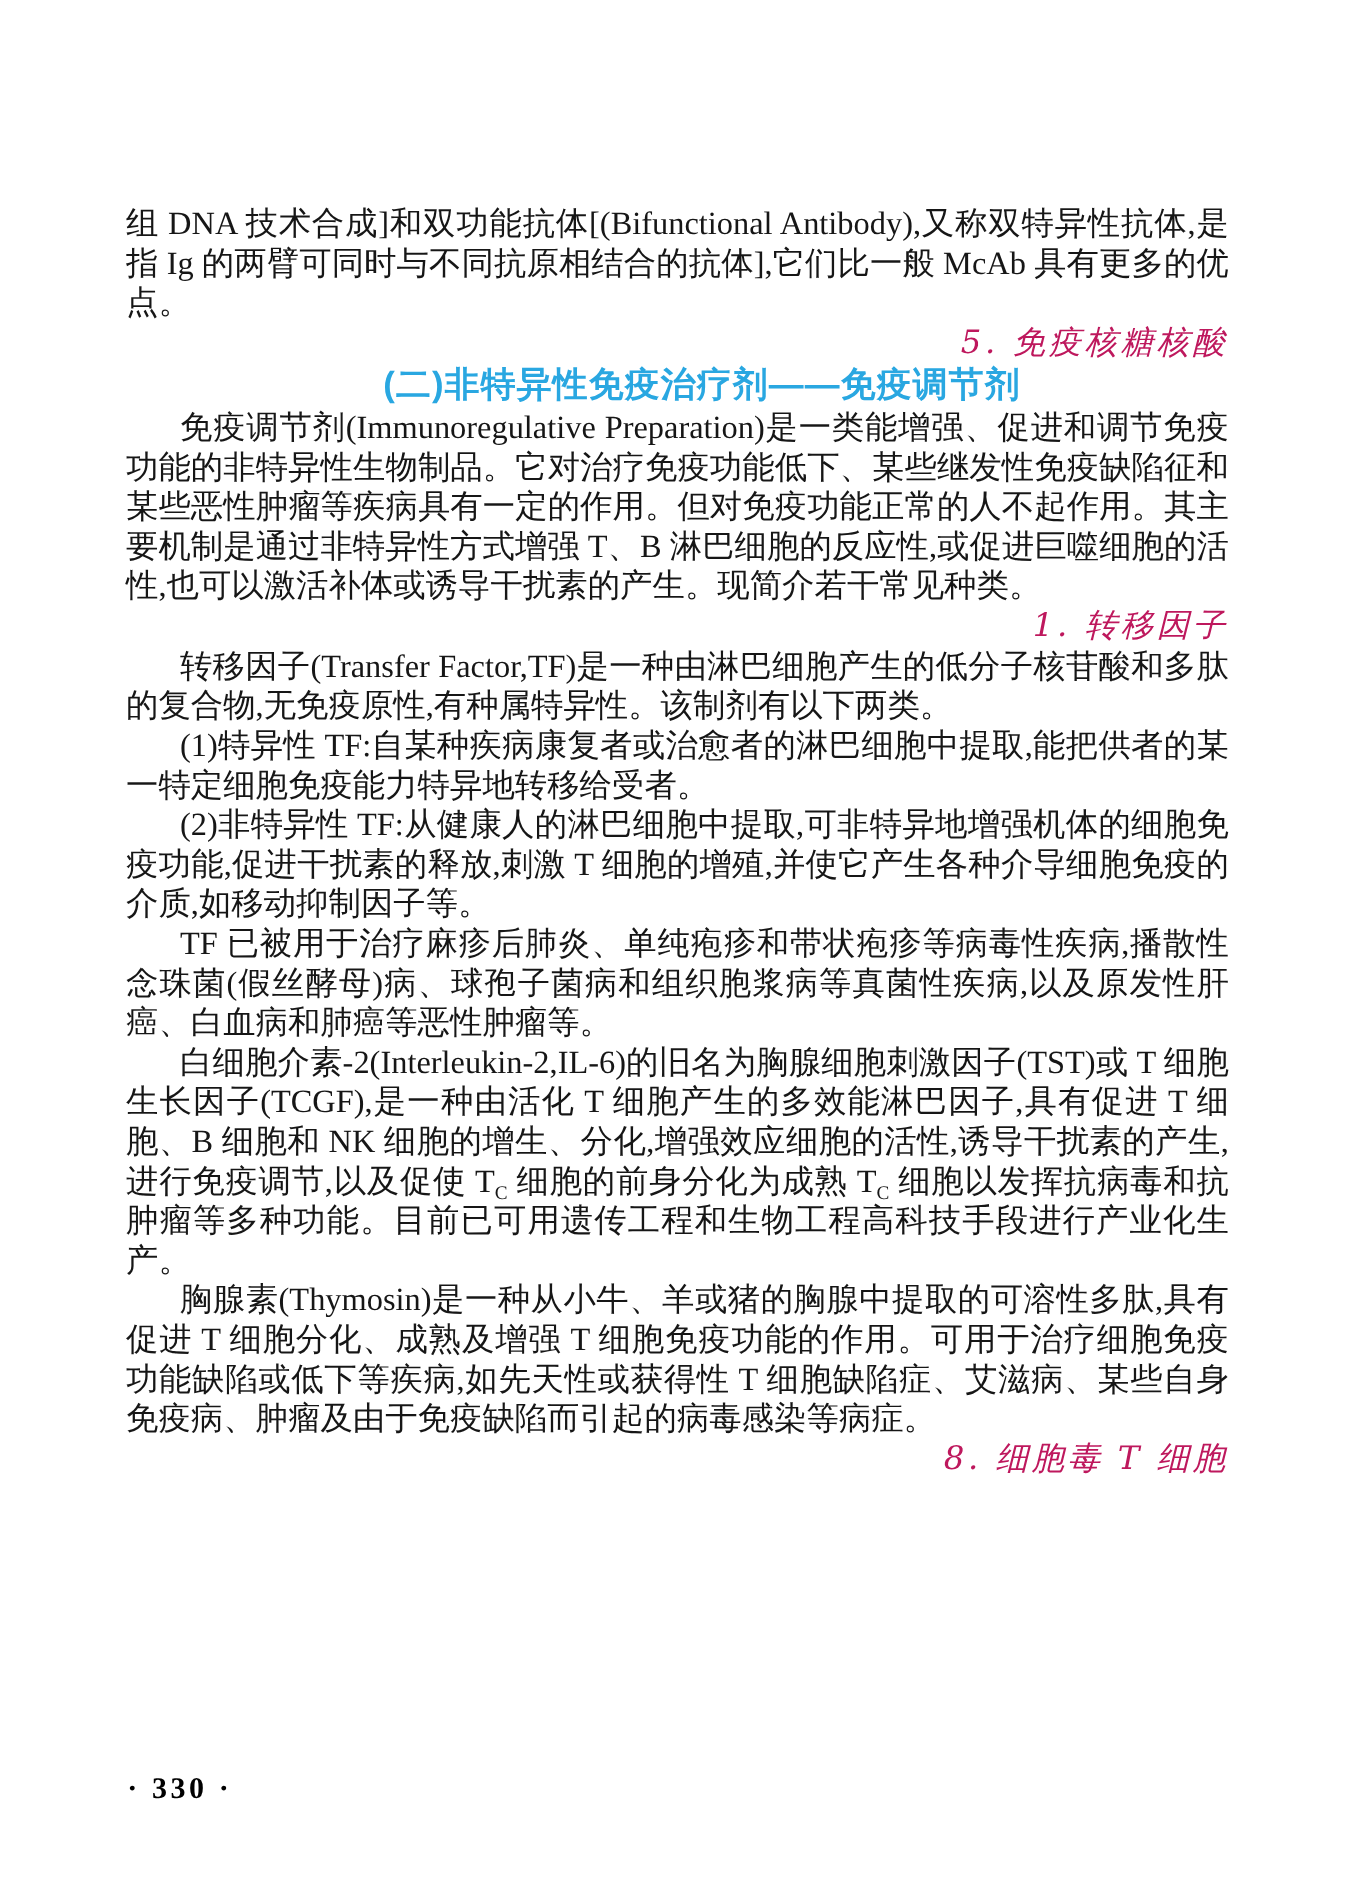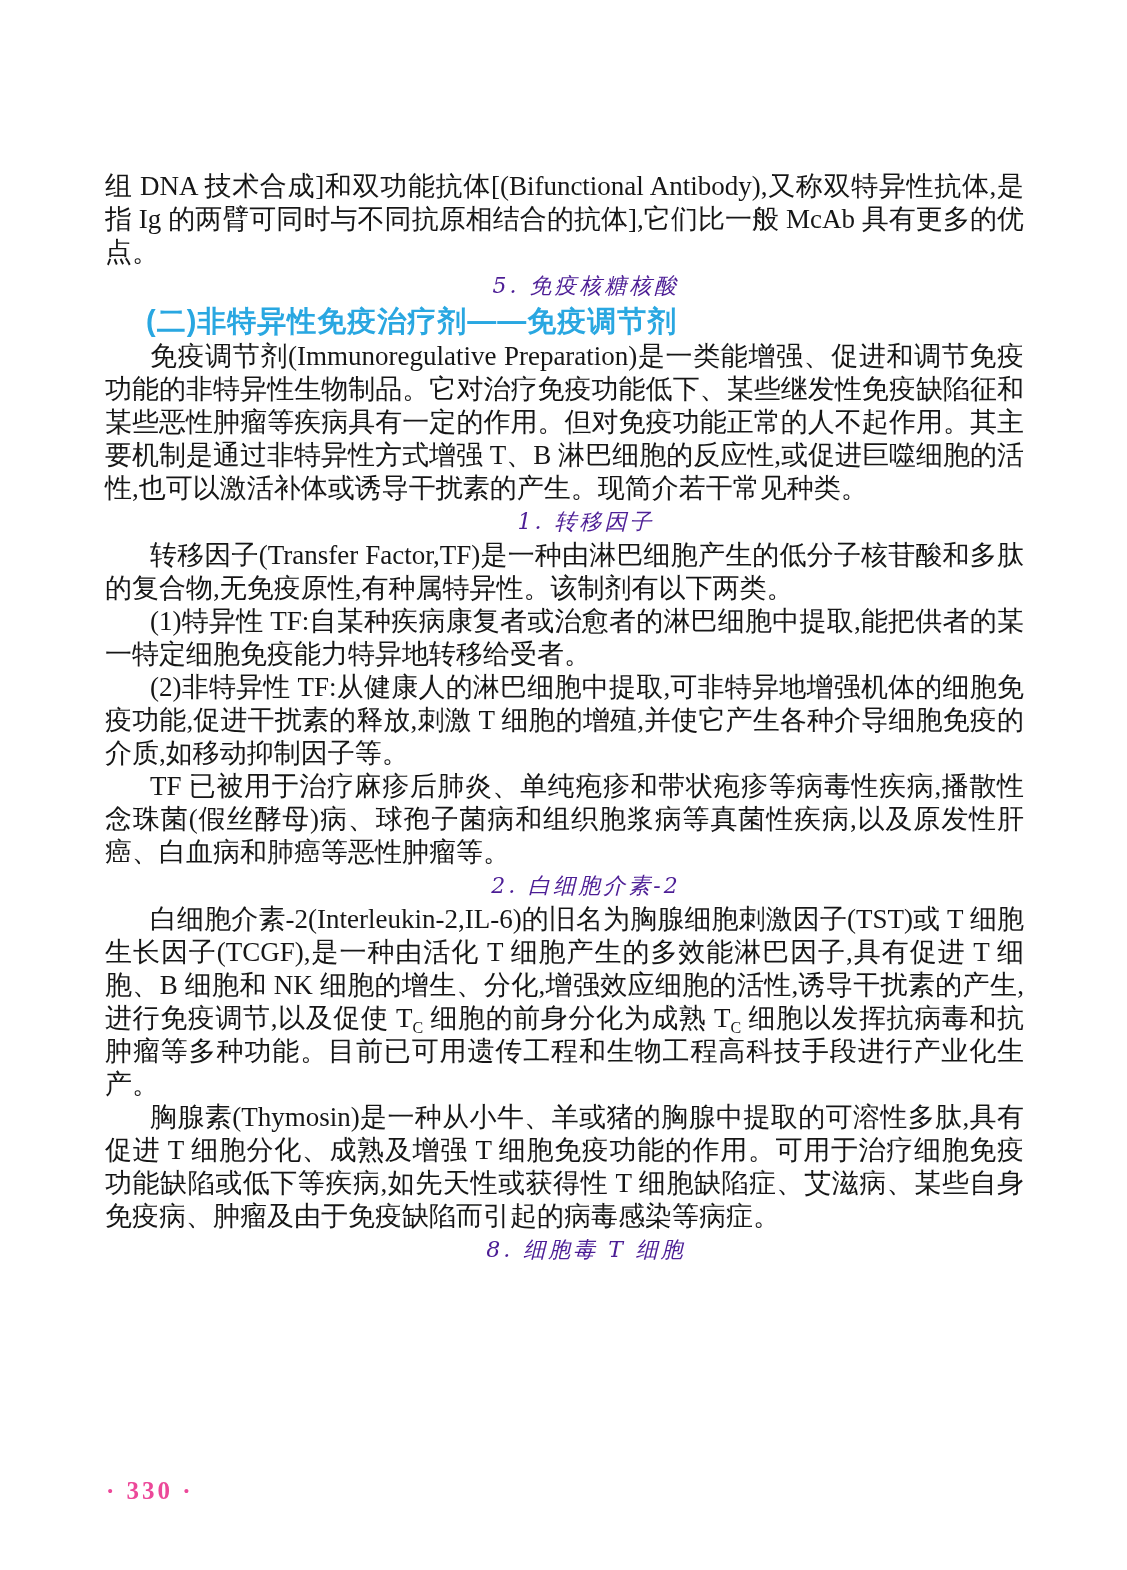--- a/index.html
+++ b/index.html
@@ -18,55 +18,55 @@
     left: 105px;
     top: 170px;
     width: 919px;
     font-size: 27px;
     line-height: 33px;
     text-align: justify;
   }
   p.body { text-indent: 45px; }
   p.noindent { text-indent: 0; }
   h3.sub {
-    font-size: 22px;
+    font-size: 27px;
     line-height: 34px;
     font-weight: normal;
     font-style: italic;
-    color: #4c1d95;
+    color: #be185d;
     text-indent: 43px;
     letter-spacing: 3px;
-    text-align: center;
+    text-align: right;
     font-family: "DejaVu Serif", "Liberation Serif", serif;
   }
   h2.section {
     font-size: 29px;
     line-height: 37px;
     font-weight: bold;
     color: #29a7e1;
     text-indent: 41px;
     letter-spacing: 1px;
-    text-align: left;
+    text-align: center;
     font-family: "Liberation Sans", "DejaVu Sans", sans-serif;
   }
   sub.subsc {
     font-size: 16px;
     vertical-align: baseline;
     position: relative;
     top: 6px;
     line-height: 0;
   }
   .footer {
     position: absolute;
     left: 106px;
     top: 1477px;
     font-size: 25px;
     font-weight: bold;
     letter-spacing: 3px;
-    color: #ec4899;
+    color: #000000;
     font-family: "Liberation Serif", "DejaVu Serif", serif;
   }
 </style>
 </head>
 <body>
 
 <div class="page">
 
   <main class="text-block">
 
@@ -82,21 +82,20 @@
     <h3 class="sub">1. 转移因子</h3>
 
     <p class="body">转移因子(Transfer Factor,TF)是一种由淋巴细胞产生的低分子核苷酸和多肽的复合物,无免疫原性,有种属特异性。该制剂有以下两类。</p>
 
     <p class="body">(1)特异性 TF:自某种疾病康复者或治愈者的淋巴细胞中提取,能把供者的某一特定细胞免疫能力特异地转移给受者。</p>
 
     <p class="body">(2)非特异性 TF:从健康人的淋巴细胞中提取,可非特异地增强机体的细胞免疫功能,促进干扰素的释放,刺激 T 细胞的增殖,并使它产生各种介导细胞免疫的介质,如移动抑制因子等。</p>
 
     <p class="body">TF 已被用于治疗麻疹后肺炎、单纯疱疹和带状疱疹等病毒性疾病,播散性念珠菌(假丝酵母)病、球孢子菌病和组织胞浆病等真菌性疾病,以及原发性肝癌、白血病和肺癌等恶性肿瘤等。</p>
 
-    <h3 class="sub">2. 白细胞介素-2</h3>
 
     <p class="body"><span>白细胞介素-2(Interleukin-2,IL-6)的旧名为胸腺细胞刺激因子(TST)或 T 细胞生长因子(TCGF),是一种由活化 T 细胞产生的多效能淋巴因子,具有促进 T 细胞、B 细胞和 NK 细胞的增生、分化,增强效应细胞的活性,诱导干扰素的产生,进行免疫调节,以及促使 T</span><sub class="subsc">C</sub><span> 细胞的前身分化为成熟 T</span><sub class="subsc">C</sub><span> 细胞以发挥抗病毒和抗肿瘤等多种功能。目前已可用遗传工程和生物工程高科技手段进行产业化生产。</span></p>
 
 
     <p class="body">胸腺素(Thymosin)是一种从小牛、羊或猪的胸腺中提取的可溶性多肽,具有促进 T 细胞分化、成熟及增强 T 细胞免疫功能的作用。可用于治疗细胞免疫功能缺陷或低下等疾病,如先天性或获得性 T 细胞缺陷症、艾滋病、某些自身免疫病、肿瘤及由于免疫缺陷而引起的病毒感染等病症。</p>
 
     <h3 class="sub">8. 细胞毒 T 细胞</h3>
 
 
   </main>

